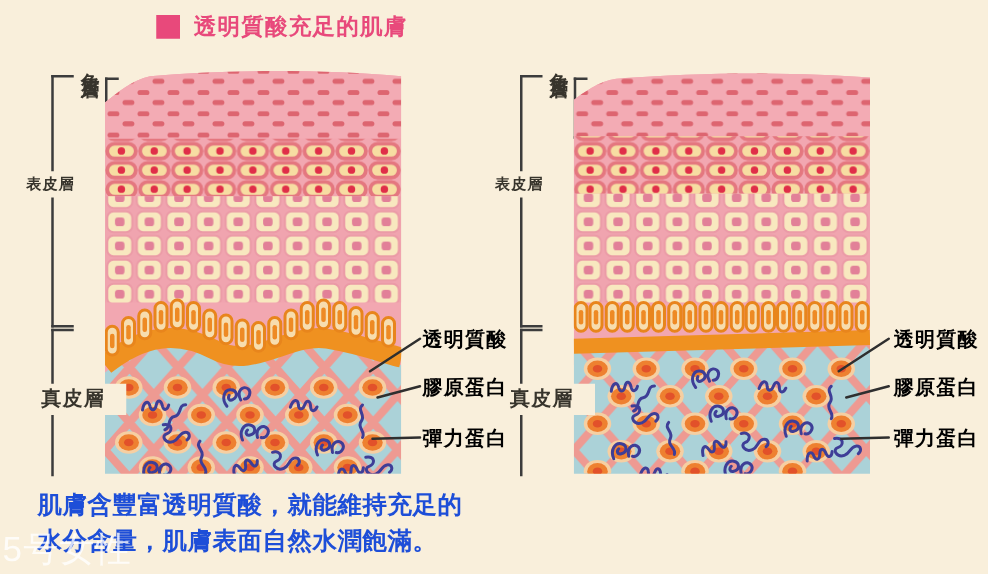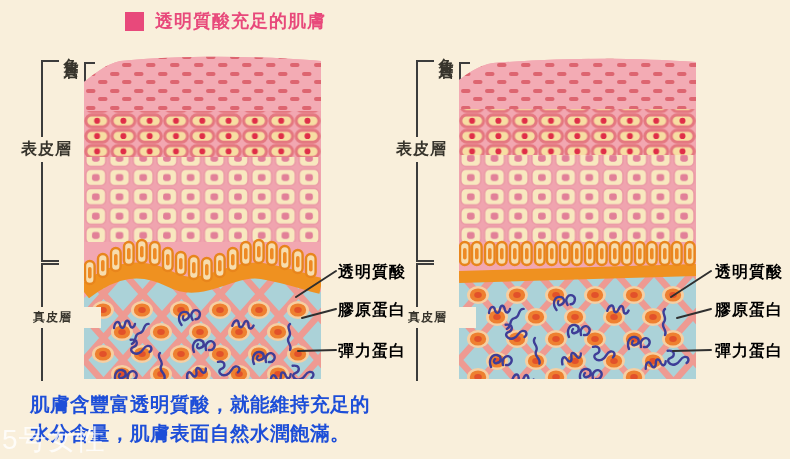--- a/index.html
+++ b/index.html
@@ -37,30 +37,30 @@
   .sc-bracket{
     position:absolute;left:64px;top:62px;width:9px;height:45px;
     border-left:2px solid #3c3c3c;border-top:2px solid #3c3c3c;border-bottom:2px solid #3c3c3c;
   }
   .epi-bracket{
     position:absolute;left:21px;top:60px;width:16px;height:198px;
     border-left:2px solid #3c3c3c;border-top:2px solid #3c3c3c;border-bottom:2px solid #3c3c3c;
   }
   .epi-label{
     position:absolute;left:1px;top:137px;width:56px;
-    font-size:16px;letter-spacing:1px;font-weight:bold;
+    font-size:12px;letter-spacing:1px;font-weight:bold;
     background:#f9efdb;z-index:2;padding:2px 0;
   }
   .derm-bracket{
     position:absolute;left:21px;top:263px;width:16px;height:116px;
     border-left:2px solid #3c3c3c;border-top:2px solid #3c3c3c;
   }
   .derm-label{
     position:absolute;left:1px;top:307px;width:56px;
-    font-size:12px;letter-spacing:1px;font-weight:bold;
+    font-size:16px;letter-spacing:1px;font-weight:bold;
     background:#f9efdb;z-index:2;padding:2px 12px;
   }
 
   .diagram-svg{position:absolute;left:64px;top:52px;width:237px;height:331px;}
   .leaders-svg{position:absolute;left:236px;top:256px;width:82px;height:100px;z-index:3;}
 
   .anno{
     position:absolute;left:318px;
     font-size:16px;letter-spacing:1px;color:#000000;font-weight:bold;white-space:nowrap;z-index:3;
   }

